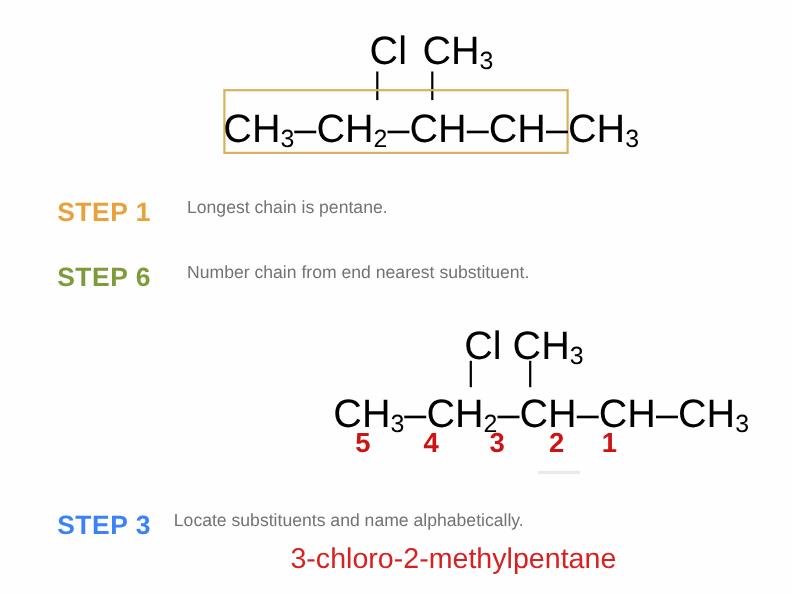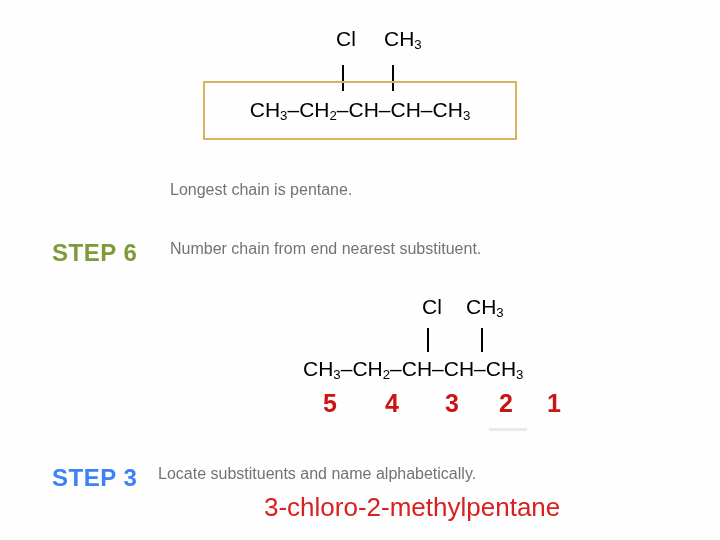--- a/index.html
+++ b/index.html
@@ -1,21 +1,21 @@
 <!DOCTYPE html>
 <html><head>
 <meta charset="utf-8">
 <style>
   html,body{margin:0;padding:0;background:#fff;}
   #slide{
     position:relative;width:720px;height:540px;background:#fefefe;
     font-family:"Liberation Sans",sans-serif;color:#000;overflow:hidden;
   }
   .abs{position:absolute;line-height:1;white-space:nowrap;}
-  .formula{font-size:21px;color:#000;}
+  .formula{font-size:36px;color:#000;}
   .sub{font-size:0.63em;position:relative;top:0.22em;}
   .vline{position:absolute;width:2px;background:#000;}
   .box{position:absolute;border:2px solid #d8b25f;background:transparent;}
   .step-label{font-weight:bold;font-size:24px;letter-spacing:0.5px;}
   .step-text{font-size:16px;color:#737373;}
   .cnum{position:absolute;width:26px;text-align:center;font-size:25px;font-weight:bold;line-height:1;}
   .name{font-size:26px;font-weight:normal;}
   .faint{position:absolute;background:#e9e9e9;}
 </style>
 </head>
@@ -26,20 +26,21 @@
   <span class="abs formula" style="left:336px;top:28px"><span>Cl</span></span>
   <span class="abs formula" style="left:384px;top:28px"><span>CH</span><span class="sub">3</span></span>
 
   <div class="vline" style="left:342px;top:65px;height:26px"></div>
   <div class="vline" style="left:392px;top:65px;height:26px"></div>
 
   <div class="box" style="left: 203px; top: 81px; width: 310px; height: 55px; border-color: rgb(216, 178, 95);"></div>
 
   <div class="abs formula" style="left:203px;top:99px;width:314px;text-align:center"><span>CH</span><span class="sub">3</span><span>–CH</span><span class="sub">2</span><span>–CH–CH–CH</span><span class="sub">3</span></div>
 
+  <span class="abs step-label" style="left: 52px; top: 182px; color: rgb(232, 162, 60);">STEP 1</span>
   <span class="abs step-text" style="left:170px;top:182px">Longest chain is pentane.</span>
 
   <span class="abs step-label" style="left: 52px; top: 241px; color: rgb(125, 155, 56);">STEP 6</span>
   <span class="abs step-text" style="left:170px;top:241px">Number chain from end nearest substituent.</span>
 
   <span class="abs formula" style="left:422px;top:296px"><span>Cl</span></span>
   <span class="abs formula" style="left:466px;top:296px"><span>CH</span><span class="sub">3</span></span>
 
   <div class="vline" style="left:427px;top:328px;height:24px"></div>
   <div class="vline" style="left:481px;top:328px;height:24px"></div>

